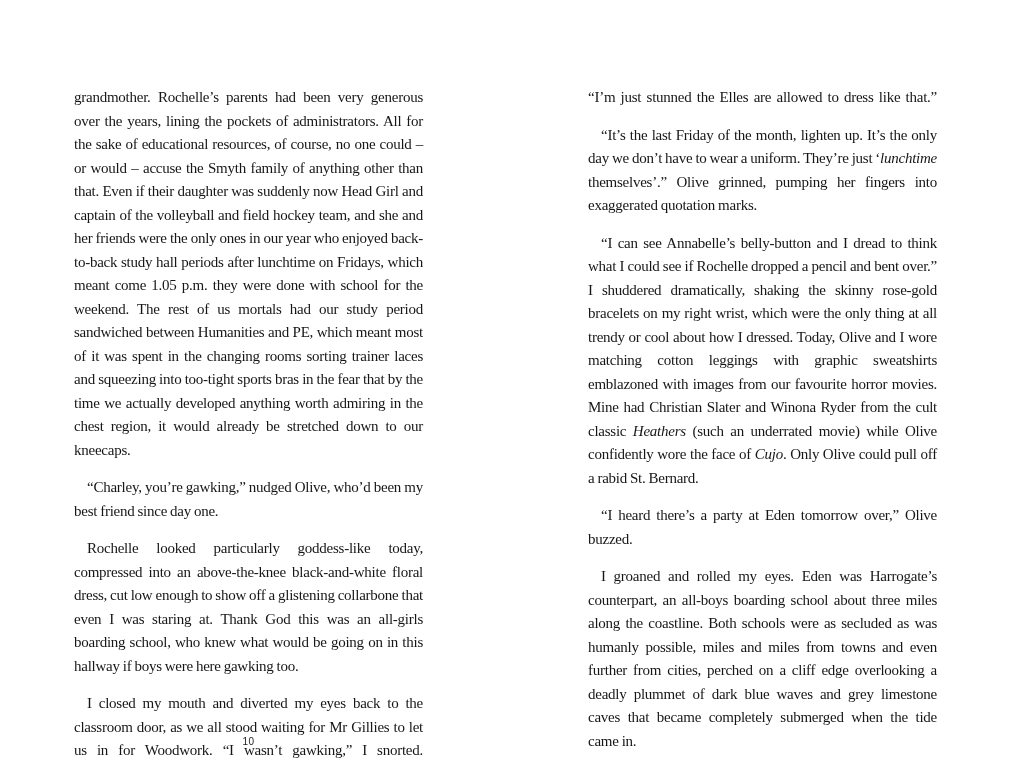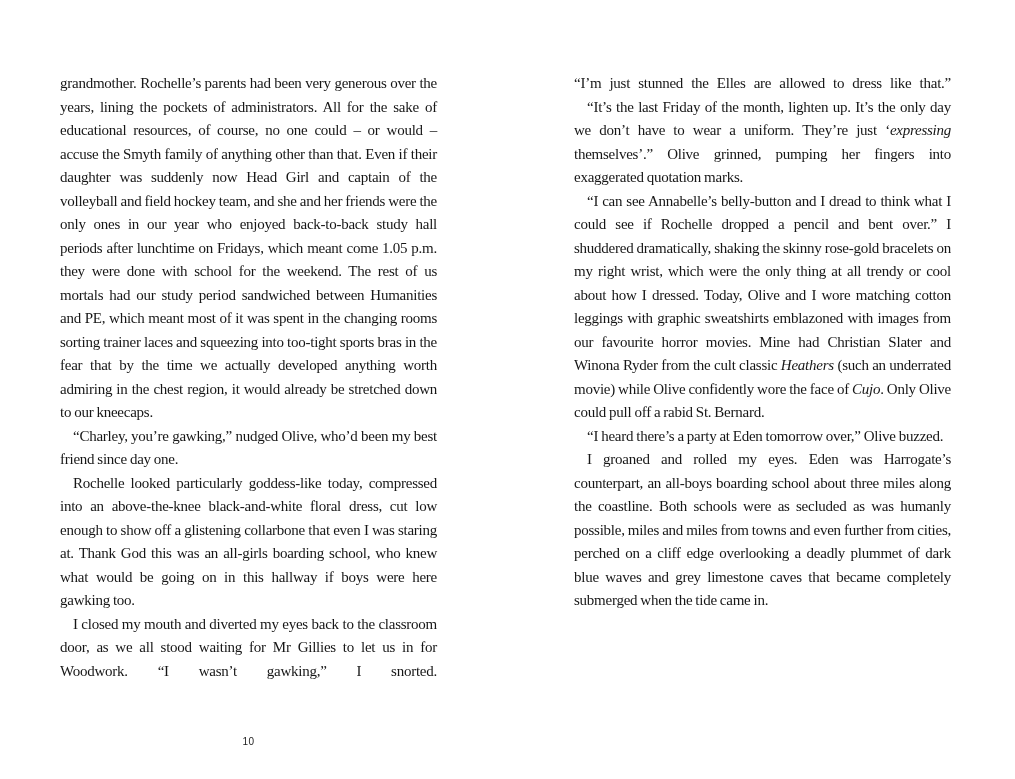--- a/index.html
+++ b/index.html
@@ -23,21 +23,21 @@
     top: 72px;
     width: 377px;
     font-size: 15px;
     line-height: 23.5px;
     letter-spacing: -0.25px;
     word-spacing: -0.5px;
   }
   .page-text.left  { left: 60px; }
   .page-text.right { left: 574px; }
   .para {
-    margin: 0;
+    margin: 14px;
     text-align: justify;
   }
   .para.indent { text-indent: 13px; }
   .para.fill   { text-align-last: justify; }
   .it { font-style: italic; }
   .page-number {
     position: absolute;
     top: 736px;
     width: 377px;
     text-align: center;
@@ -57,21 +57,21 @@
 
   <div class="page-text left">
       <p class="para"><span>grandmother. Rochelle’s parents had been very generous over the years, lining the pockets of administrators. All for the sake of educational resources, of course, no one could – or would – accuse the Smyth family of anything other than that. Even if their daughter was suddenly now Head Girl and captain of the volleyball and field hockey team, and she and her friends were the only ones in our year who enjoyed back-to-back study hall periods after lunchtime on Fridays, which meant come 1.05 p.m. they were done with school for the weekend. The rest of us mortals had our study period sandwiched between Humanities and PE, which meant most of it was spent in the changing rooms sorting trainer laces and squeezing into too-tight sports bras in the fear that by the time we actually developed anything worth admiring in the chest region, it would already be stretched down to our kneecaps.</span></p>
       <p class="para indent"><span>“Charley, you’re gawking,” nudged Olive, who’d been my best friend since day one.</span></p>
       <p class="para indent"><span>Rochelle looked particularly goddess-like today, compressed into an above-the-knee black-and-white floral dress, cut low enough to show off a glistening collarbone that even I was staring at. Thank God this was an all-girls boarding school, who knew what would be going on in this hallway if boys were here gawking too.</span></p>
       <p class="para indent fill"><span>I closed my mouth and diverted my eyes back to the classroom door, as we all stood waiting for Mr Gillies to let us in for Woodwork. “I wasn’t gawking,” I snorted.</span></p>
     </div>
 
   <div class="page-text right">
       <p class="para fill"><span>“I’m just stunned the Elles are allowed to dress like that.”</span></p>
-      <p class="para indent"><span>“It’s the last Friday of the month, lighten up. It’s the only day we don’t have to wear a uniform. They’re just ‘</span><span class="it">expressing</span><span> themselves’.” Olive grinned, pumping her fingers into exaggerated quotation marks.</span></p>
+      <p class="para indent"><span>“It’s the last Friday of the month, lighten up. It’s the only day we don’t have to wear a uniform. They’re just ‘</span><span class="it">lunchtime</span><span> themselves’.” Olive grinned, pumping her fingers into exaggerated quotation marks.</span></p>
       <p class="para indent"><span>“I can see Annabelle’s belly-button and I dread to think what I could see if Rochelle dropped a pencil and bent over.” I shuddered dramatically, shaking the skinny rose-gold bracelets on my right wrist, which were the only thing at all trendy or cool about how I dressed. Today, Olive and I wore matching cotton leggings with graphic sweatshirts emblazoned with images from our favourite horror movies. Mine had Christian Slater and Winona Ryder from the cult classic </span><span class="it">Heathers</span><span> (such an underrated movie) while Olive confidently wore the face of </span><span class="it">Cujo</span><span>. Only Olive could pull off a rabid St. Bernard.</span></p>
       <p class="para indent"><span>“I heard there’s a party at Eden tomorrow over,” Olive buzzed.</span></p>
       <p class="para indent"><span>I groaned and rolled my eyes. Eden was Harrogate’s counterpart, an all-boys boarding school about three miles along the coastline. Both schools were as secluded as was humanly possible, miles and miles from towns and even further from cities, perched on a cliff edge overlooking a deadly plummet of dark blue waves and grey limestone caves that became completely submerged when the tide came in.</span></p>
     </div>
 
   <div class="page-number left">10</div>
 
   <div class="page-number right">11</div>
 
 </div>

